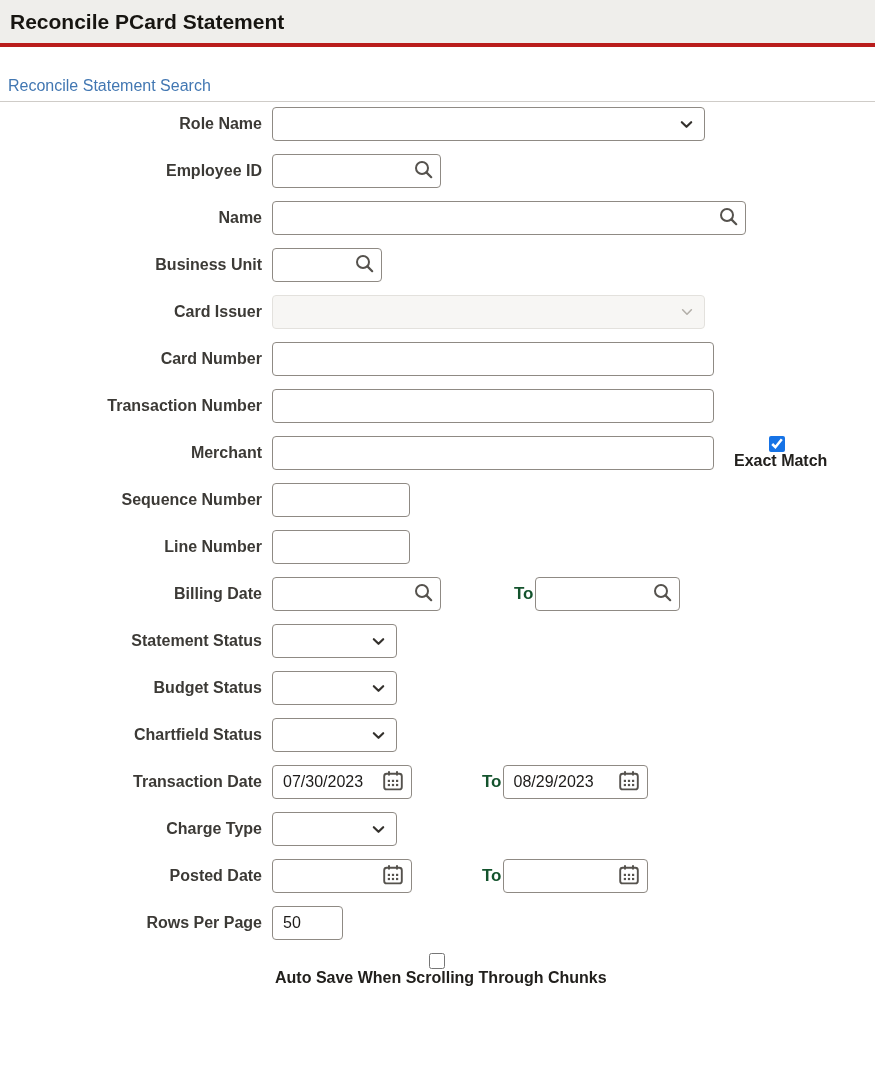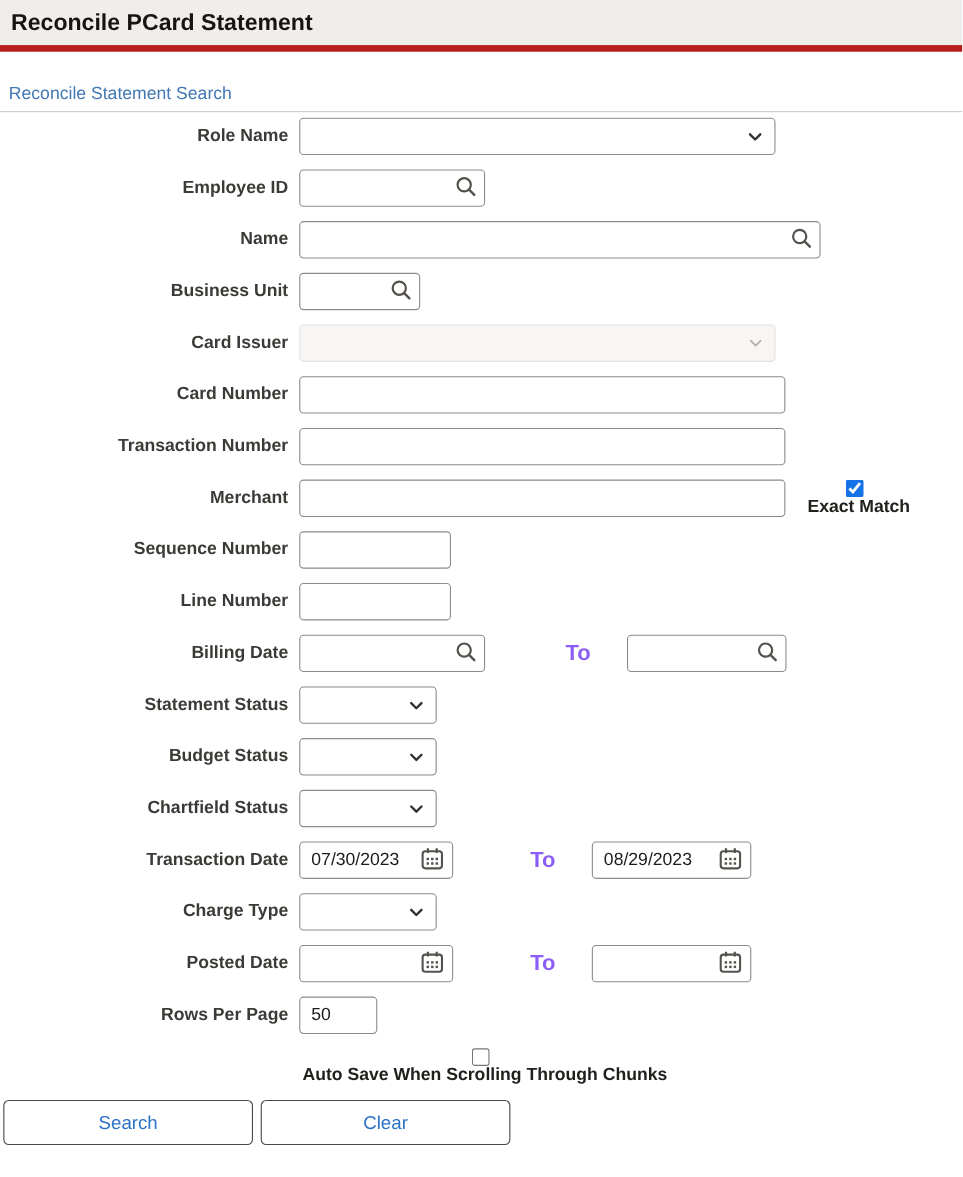--- a/index.html
+++ b/index.html
@@ -7,21 +7,21 @@
   body {
     font-family: "Liberation Sans", sans-serif;
     background: #ffffff;
     color: #1d1b19;
   }
   .page { width: 875px; height: 1070px; overflow: hidden; background: #fff; }
 
   .titlebar {
     height: 47px;
     background: #efeeeb;
-    border-bottom: 6px solid #b91c1c;
+    border-bottom: 4px solid #b91c1c;
     display: flex; align-items: center;
     padding: 0 10px;
     font-size: 21px; font-weight: bold; color: #171511;
   }
 
   .section-heading {
     font-size: 16px; font-weight: normal;
     color: #4277b2;
     margin: 30px 0 6px 8px;
   }
@@ -57,22 +57,22 @@
   }
   .chev { position: absolute; right: 11px; display: flex; pointer-events: none; }
   .fw.disabled .inp { background: #f4f3f0; border-color: #d8d5d0; }
 
   .w433 { width: 433px; } .w474 { width: 474px; } .w442 { width: 442px; }
   .w172 { width: 140px; } .w169 { width: 169px; } .w145 { width: 145px; }
   .w138 { width: 138px; } .w125 { width: 125px; } .w110 { width: 110px; }
   .w71  { width: 71px;  }
 
   .to-lbl {
-    font-weight: bold; font-size: 20px; color: #8b5cf6;
-    margin: 0 33px 0 70px; white-space: nowrap;
+    font-weight: bold; font-size: 17px; color: #14532d;
+    margin: 0 1px 0 70px; white-space: nowrap;
   }
   .to-lbl.ml73 { margin-left: 73px; }
 
   .num-right { }
 
   .cb-group { display: flex; align-items: center; flex-direction: column; }
   .cb-group.beside { margin-left: 20px; }
   .cb { width: 16px; height: 16px; accent-color: #1673e6; margin: 0 7px 0 0; cursor: pointer; }
   .cb-label { font-weight: bold; font-size: 16px; color: #22201d; white-space: nowrap; }
   .autosave-indent { margin-left: 3px; }
@@ -381,19 +381,15 @@
     </div>
 
     <div class="row">
       <span class="lbl"></span>
       <div class="cb-group autosave-indent">
         <input type="checkbox" class="cb" style="">
         <span class="cb-label">Auto Save When Scrolling Through Chunks</span>
       </div>
     </div>
 
-    <div class="btn-row">
-      <button class="btn">Search</button>
-      <button class="btn">Clear</button>
-    </div>
 
   </div>
 </div>
 
 </body></html>

